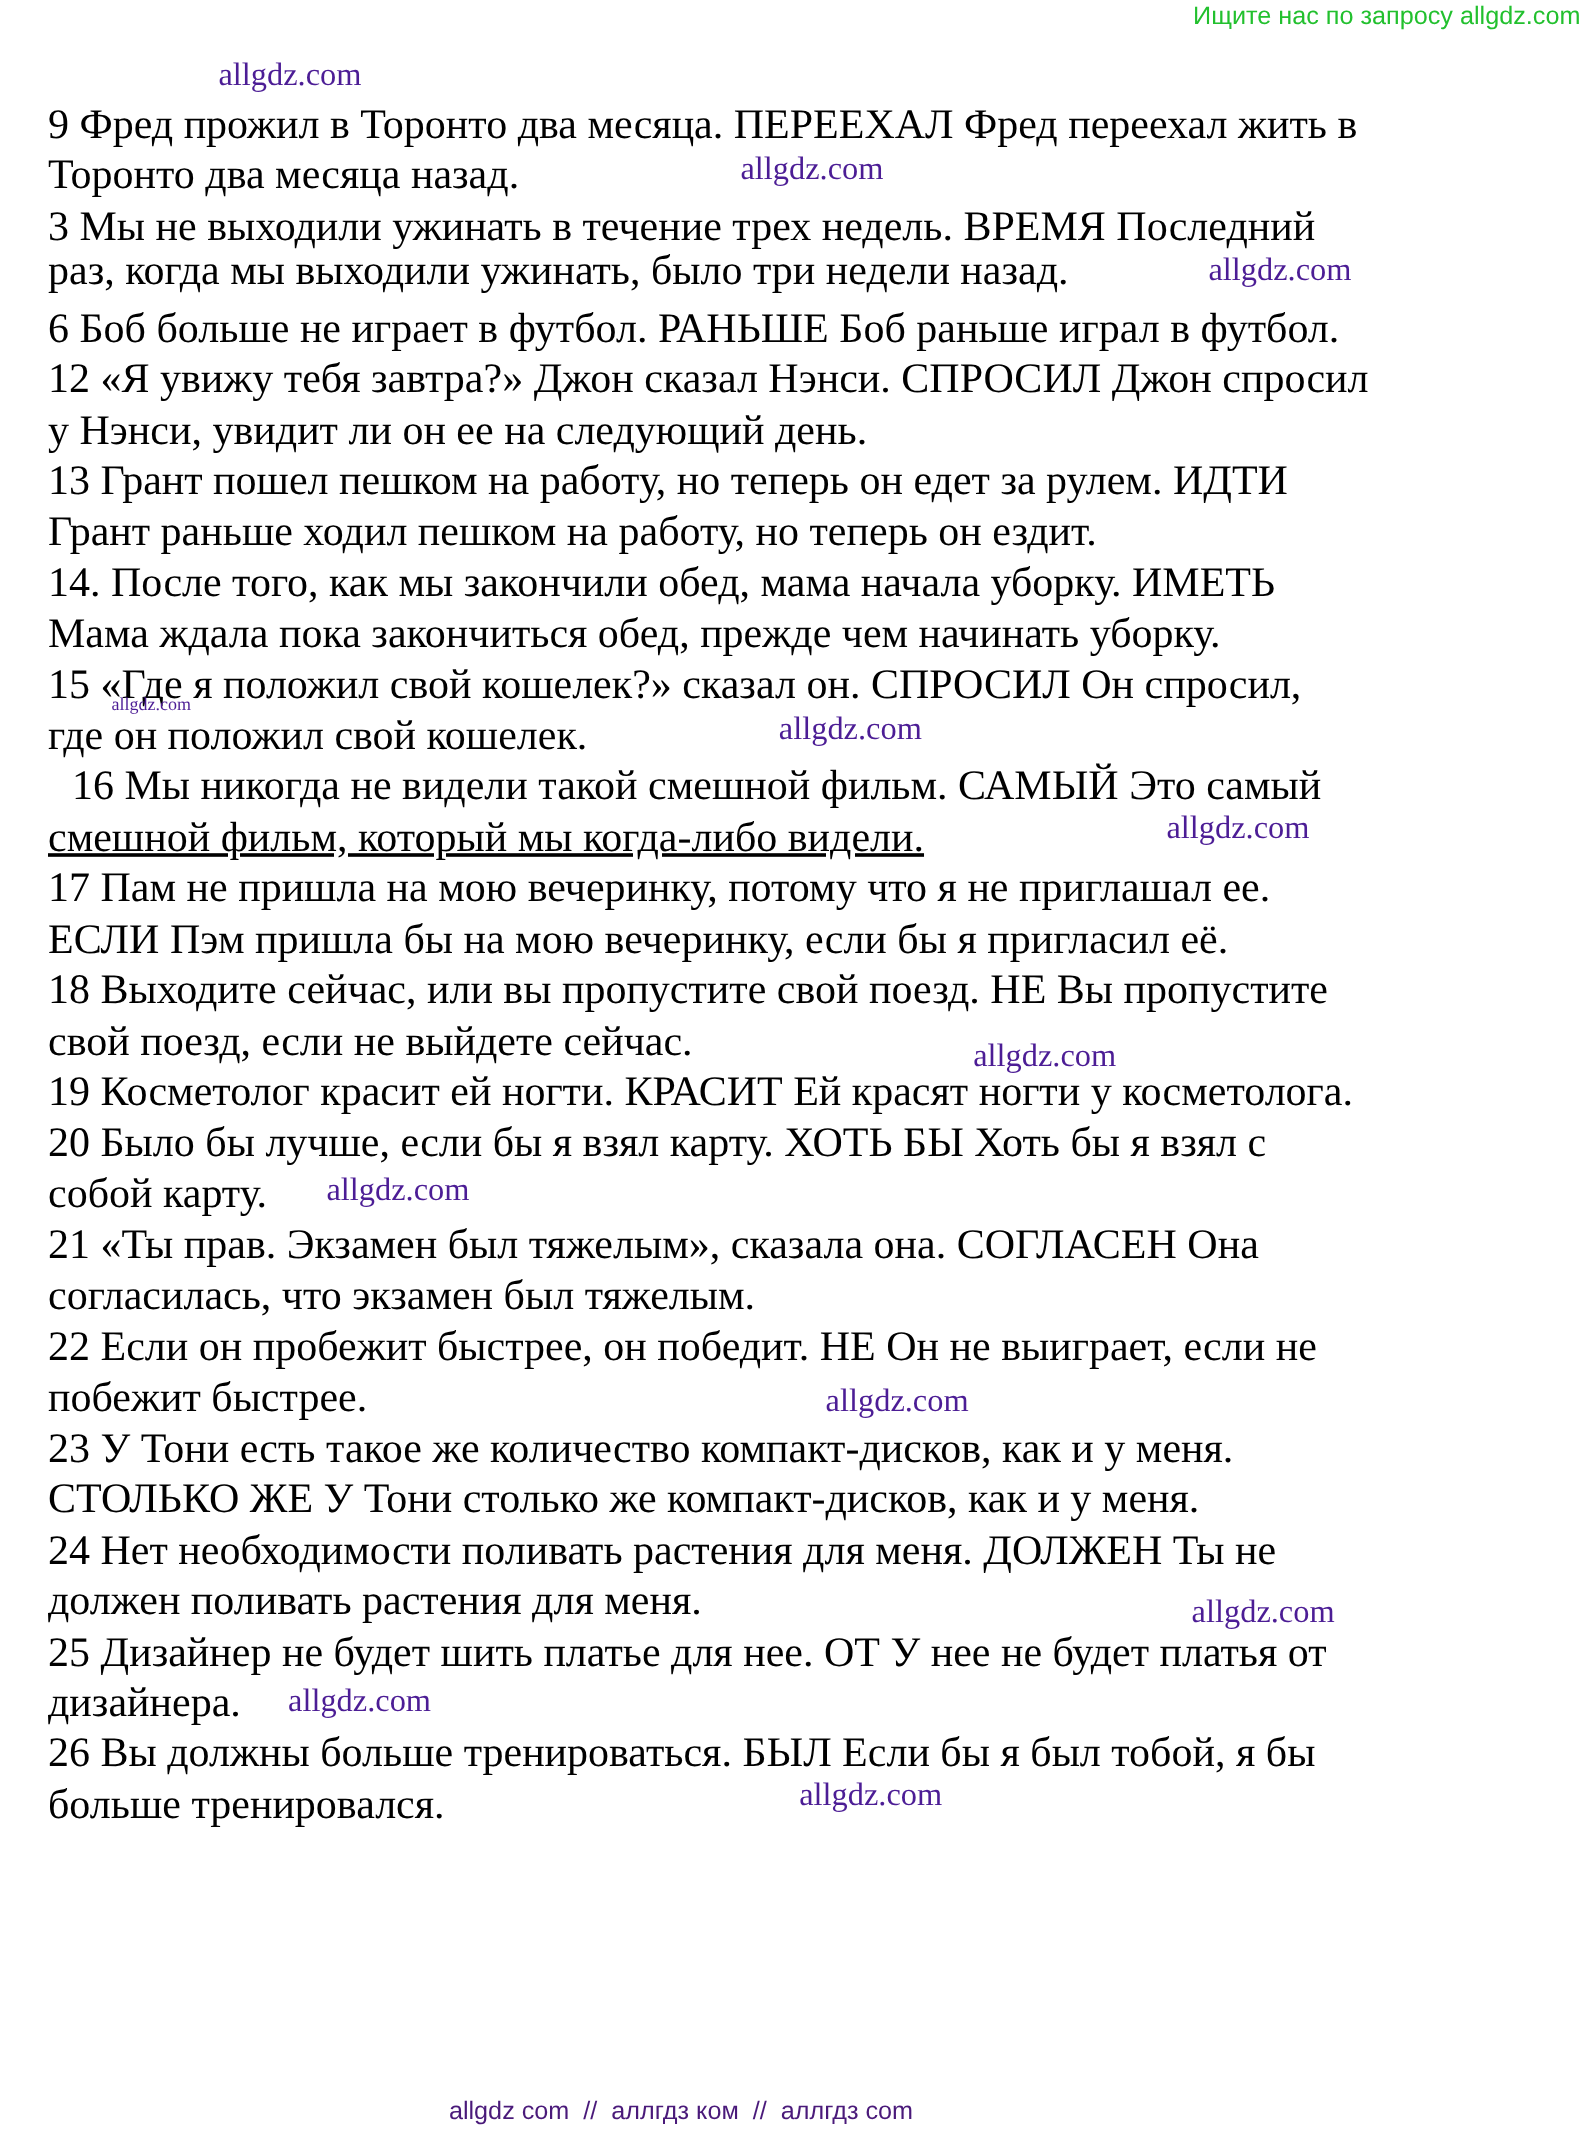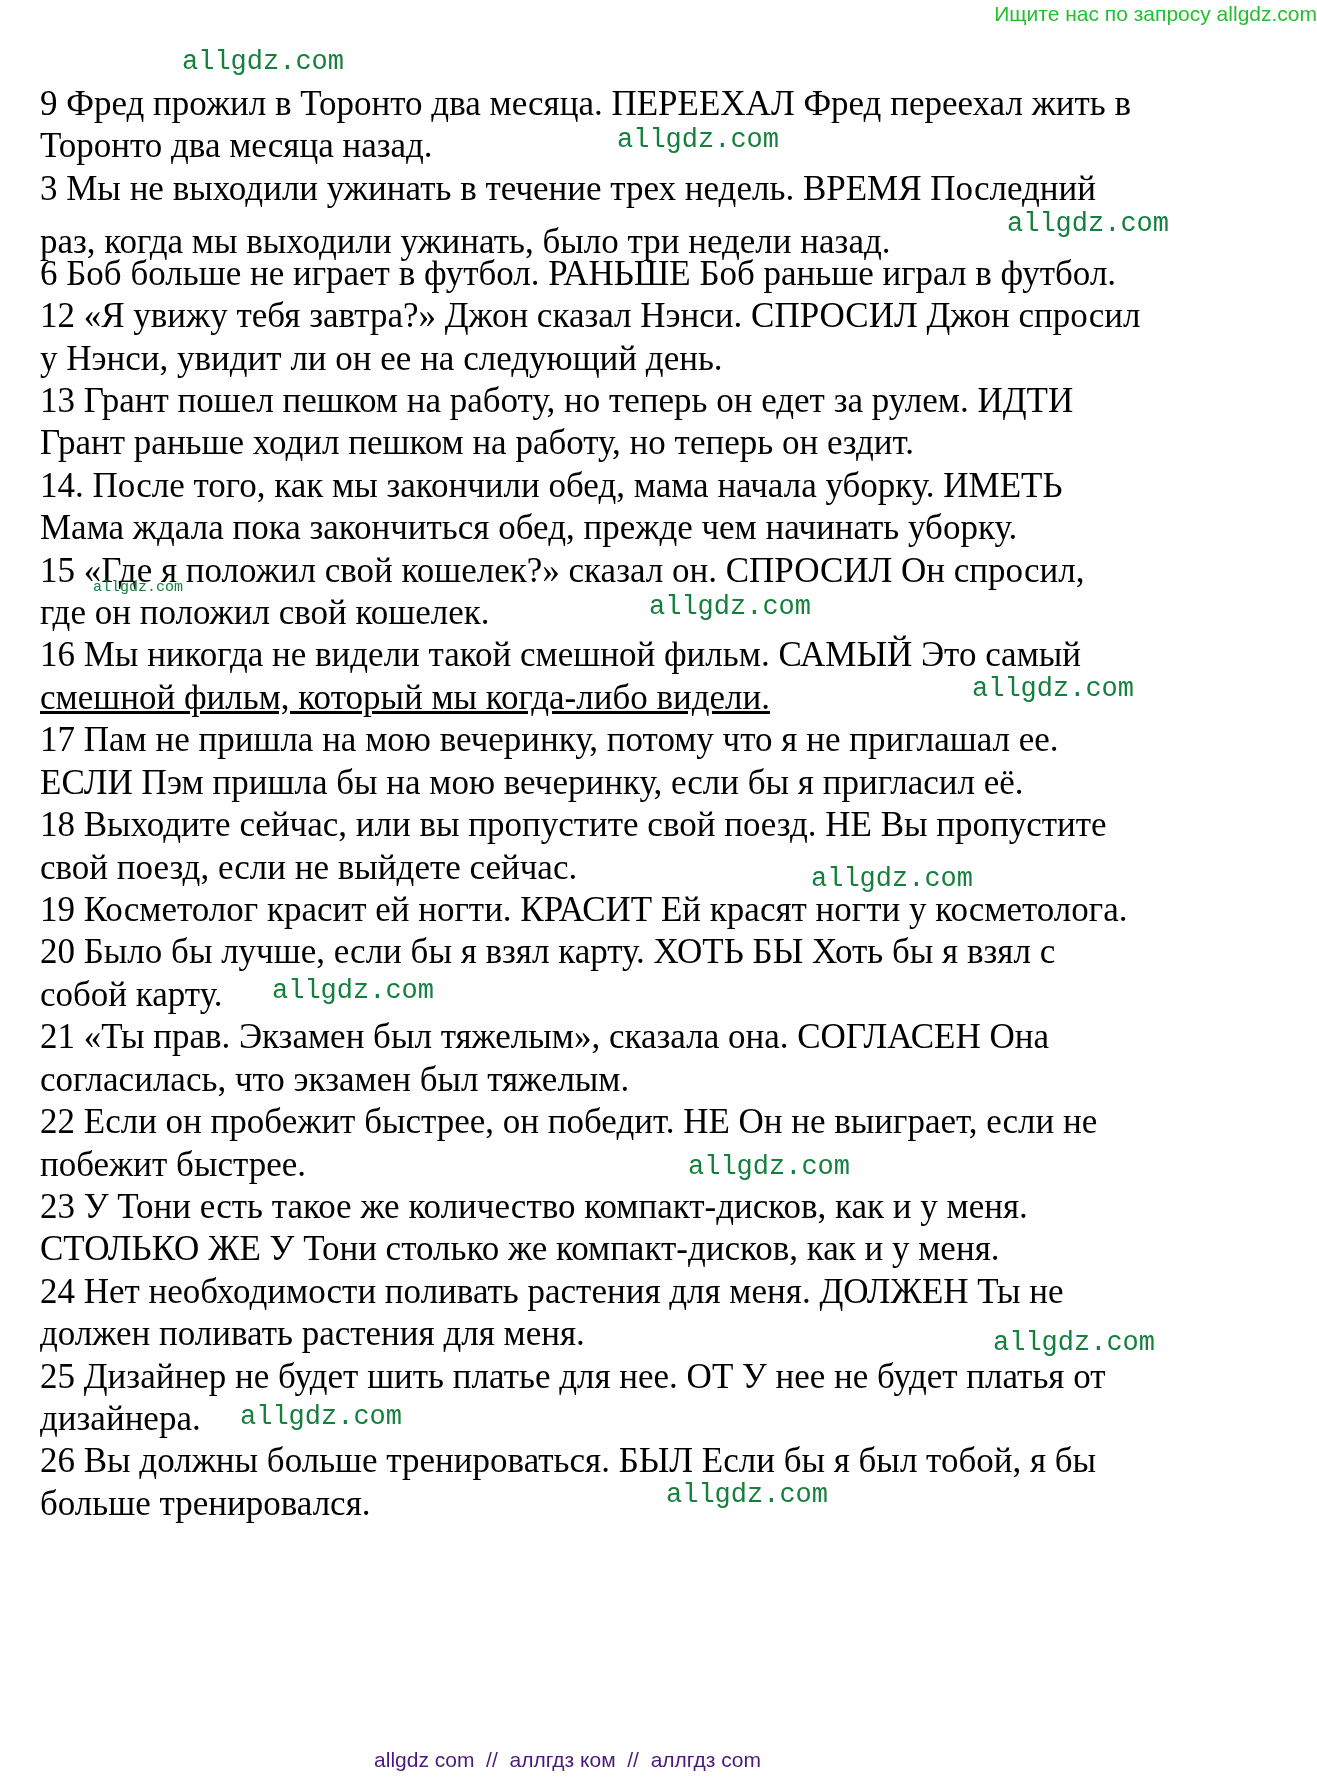--- a/index.html
+++ b/index.html
@@ -8,50 +8,50 @@
     position: absolute; left: 0; width: 1317px; top: 2px; text-align: right;
     font-family: "Liberation Sans", sans-serif; font-size: 21px; color: #22c02e;
   }
   .doc-line {
     position: absolute; left: 40px; white-space: nowrap;
     font-family: "Liberation Serif", serif; font-size: 35px; color: #000000;
     line-height: 42px; height: 42px;
   }
   .wm {
     position: absolute; white-space: nowrap;
-    font-family: Liberation Mono, monospace; color: #15803d;
+    font-family: Liberation Serif, serif; color: #4c1d95;
     font-size: 27px; line-height: 30px;
   }
   .wm.small { font-size: 15px; line-height: 16px; }
   .footer {
     position: absolute; left: 0; width: 1135px; top: 1748px; text-align: center;
     font-family: "Liberation Sans", sans-serif; font-size: 21px; color: #4a1a7a;
     white-space: pre;
   }
 </style>
 </head>
 <body>
 
 <div class="top-banner">Ищите нас по запросу allgdz.com</div>
 
 <div id="doc">
     <div class="doc-line" style="top: 83px;">9 Фред прожил в Торонто два месяца. ПЕРЕЕХАЛ Фред переехал жить в</div>
     <div class="doc-line" style="top: 125.42px;">Торонто два месяца назад.</div>
     <div class="doc-line" style="top: 167.84px;">3 Мы не выходили ужинать в течение трех недель. ВРЕМЯ Последний</div>
-    <div class="doc-line" style="top: 221px; text-align: right;">раз, когда мы выходили ужинать, было три недели назад.</div>
+    <div class="doc-line" style="top: 205px; text-align: right;">раз, когда мы выходили ужинать, было три недели назад.</div>
     <div class="doc-line" style="top: 252.68px;">6 Боб больше не играет в футбол. РАНЬШЕ Боб раньше играл в футбол.</div>
     <div class="doc-line" style="top: 295.1px;">12 «Я увижу тебя завтра?» Джон сказал Нэнси. СПРОСИЛ Джон спросил</div>
     <div class="doc-line" style="top: 337.52px;">у Нэнси, увидит ли он ее на следующий день.</div>
     <div class="doc-line" style="top: 379.94px;">13 Грант пошел пешком на работу, но теперь он едет за рулем. ИДТИ</div>
     <div class="doc-line" style="top: 422.36px;">Грант раньше ходил пешком на работу, но теперь он ездит.</div>
     <div class="doc-line" style="top: 464.78px;">14. После того, как мы закончили обед, мама начала уборку. ИМЕТЬ</div>
     <div class="doc-line" style="top: 507.2px;">Мама ждала пока закончиться обед, прежде чем начинать уборку.</div>
     <div class="doc-line" style="top: 549.62px;">15 «Где я положил свой кошелек?» сказал он. СПРОСИЛ Он спросил,</div>
     <div class="doc-line" style="top: 592.04px;">где он положил свой кошелек.</div>
-    <div class="doc-line" style="top: 634.46px;">16 Мы никогда не видели такой смешной фильм. САМЫЙ Это самый</div>
+    <div class="doc-line" style="top: 634.46px; margin-left: 20px;">16 Мы никогда не видели такой смешной фильм. САМЫЙ Это самый</div>
     <div class="doc-line" style="top: 676.88px; text-decoration: underline;">смешной фильм, который мы когда-либо видели.</div>
     <div class="doc-line" style="top: 719.3px;">17 Пам не пришла на мою вечеринку, потому что я не приглашал ее.</div>
     <div class="doc-line" style="top: 761.72px;">ЕСЛИ Пэм пришла бы на мою вечеринку, если бы я пригласил её.</div>
     <div class="doc-line" style="top: 804.14px;">18 Выходите сейчас, или вы пропустите свой поезд. НЕ Вы пропустите</div>
     <div class="doc-line" style="top: 846.56px;">свой поезд, если не выйдете сейчас.</div>
     <div class="doc-line" style="top: 888.98px;">19 Косметолог красит ей ногти. КРАСИТ Ей красят ногти у косметолога.</div>
     <div class="doc-line" style="top: 931.4px;">20 Было бы лучше, если бы я взял карту. ХОТЬ БЫ Хоть бы я взял с</div>
     <div class="doc-line" style="top: 973.82px;">собой карту.</div>
     <div class="doc-line" style="top: 1016.24px;">21 «Ты прав. Экзамен был тяжелым», сказала она. СОГЛАСЕН Она</div>
     <div class="doc-line" style="top: 1058.66px;">согласилась, что экзамен был тяжелым.</div>

